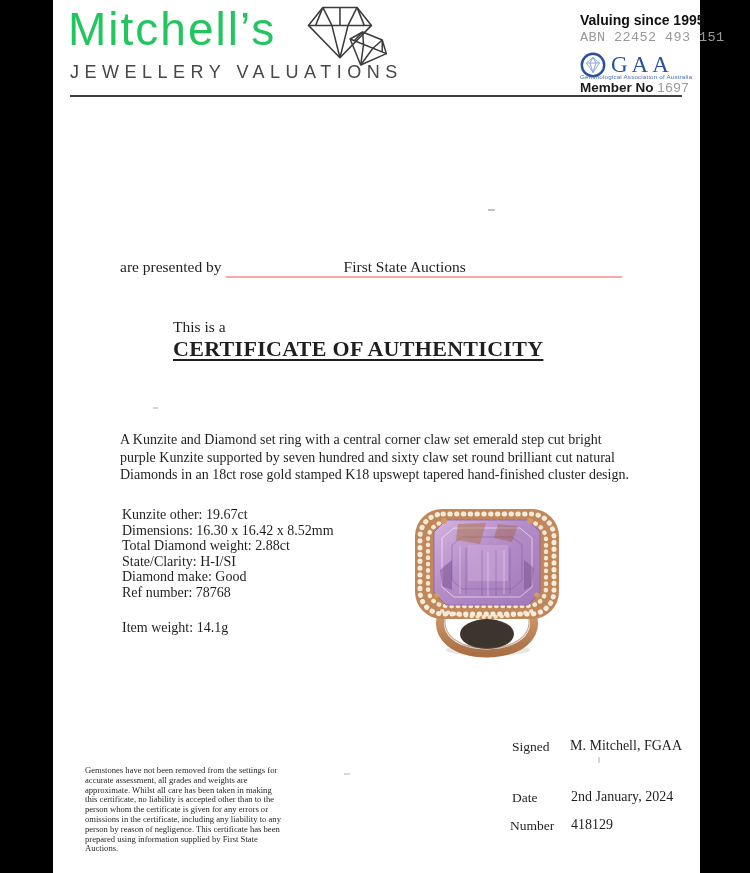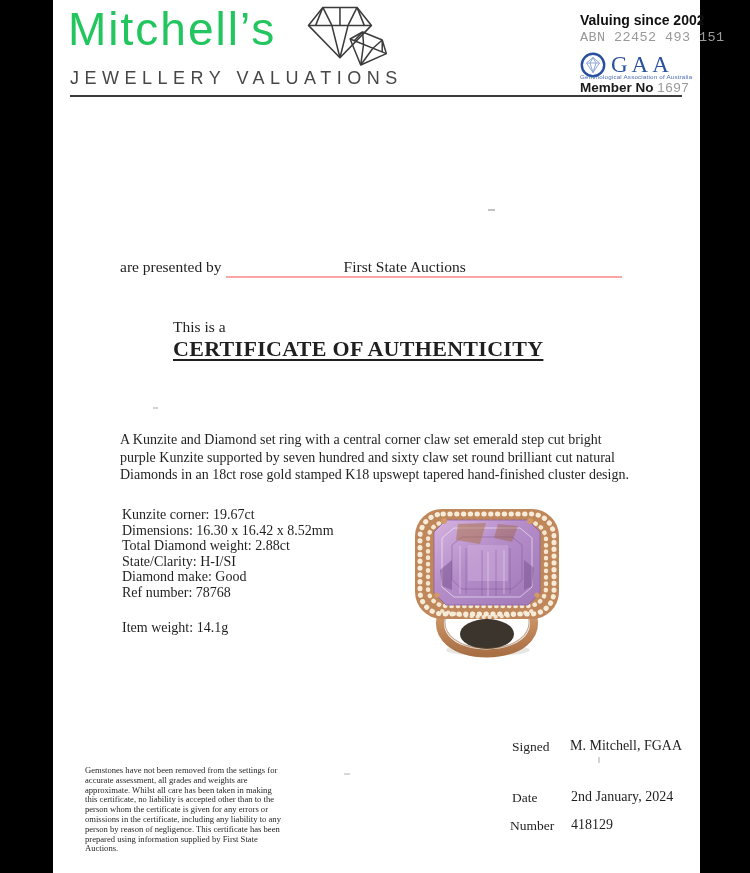--- a/index.html
+++ b/index.html
@@ -13,21 +13,21 @@
     background:var(--paper,#fff);
   }
   .abs{position:absolute;}
 
   
   .brand-name{
     left:68px;top:2px;font-family:"Liberation Sans",sans-serif;
     font-weight:300;font-size:46px;letter-spacing:2px;color:#22c55e;
   }
   .brand-subtitle{
-    left:70px;top:68px;font-family:"Liberation Sans",sans-serif;
+    left:70px;top:62px;font-family:"Liberation Sans",sans-serif;
     font-weight:300;font-size:18px;letter-spacing:5.5px;color:#474747;
   }
   .logo-diamonds{left:292px;top:2px;}
   .header-rule{left:70px;top:95px;width:612px;height:2px;background:#3c3c3c;}
 
   .valuing-since{
     left:580px;top:12px;font-family:"Liberation Sans",sans-serif;
     font-weight:bold;font-size:14px;color:#111;
   }
   .abn{
@@ -107,21 +107,21 @@
       <g transform="translate(60,22) rotate(22) scale(0.62)">
         <path d="M34,6 L72,6 L88,26 L53,62 L18,26 Z" stroke-width="2.7"></path>
         <path d="M18,26 L88,26 M34,6 L26,26 M34,6 L44,26 M72,6 L62,26 M72,6 L80,26 M44,26 L53,62 M62,26 L53,62" stroke-width="2.7"></path>
       </g>
     </g>
   </svg>
 
   <div class="abs brand-subtitle">JEWELLERY VALUATIONS</div>
   <div class="abs header-rule"></div>
 
-  <div class="abs valuing-since">Valuing since 2002</div>
+  <div class="abs valuing-since">Valuing since 1995</div>
   <div class="abs abn">ABN 22452 493 151</div>
 
   <div class="abs gaa-row">
     <svg width="26" height="26" viewBox="0 0 26 26">
       <circle cx="13" cy="13" r="11.2" fill="none" stroke="var(--gaa_blue,#27509e)" stroke-width="2.4"></circle>
       <g fill="none" stroke="#8fa8d6" stroke-width="1">
         <path d="M13,5.5 L19.5,11 L13,20.5 L6.5,11 Z"></path>
         <path d="M6.5,11 L19.5,11 M13,5.5 L10,11 M13,5.5 L16,11 M10,11 L13,20.5 M16,11 L13,20.5"></path>
       </g>
     </svg>
@@ -140,21 +140,21 @@
   </div>
 
   <div class="abs title-row">
     <span>This is a</span>
     <span class="cert-heading">CERTIFICATE OF AUTHENTICITY</span>
   </div>
 
   <div class="abs description">A Kunzite and Diamond set ring with a central corner claw set emerald step cut bright purple Kunzite supported by seven hundred and sixty claw set round brilliant cut natural Diamonds in an 18ct rose gold stamped K18 upswept tapered hand-finished cluster design.</div>
 
   <div class="abs specs">
-      <div class="spec-line">Kunzite corner: 19.67ct</div>
+      <div class="spec-line">Kunzite other: 19.67ct</div>
       <div class="spec-line">Dimensions: 16.30 x 16.42 x 8.52mm</div>
       <div class="spec-line">Total Diamond weight: 2.88ct</div>
       <div class="spec-line">State/Clarity: H-I/SI</div>
       <div class="spec-line">Diamond make: Good</div>
       <div class="spec-line">Ref number: 78768</div>
     </div>
 
   <div class="abs item-weight">Item weight: 14.1g</div>
 
   <svg class="abs ring-photo" viewBox="0 0 176 172">

